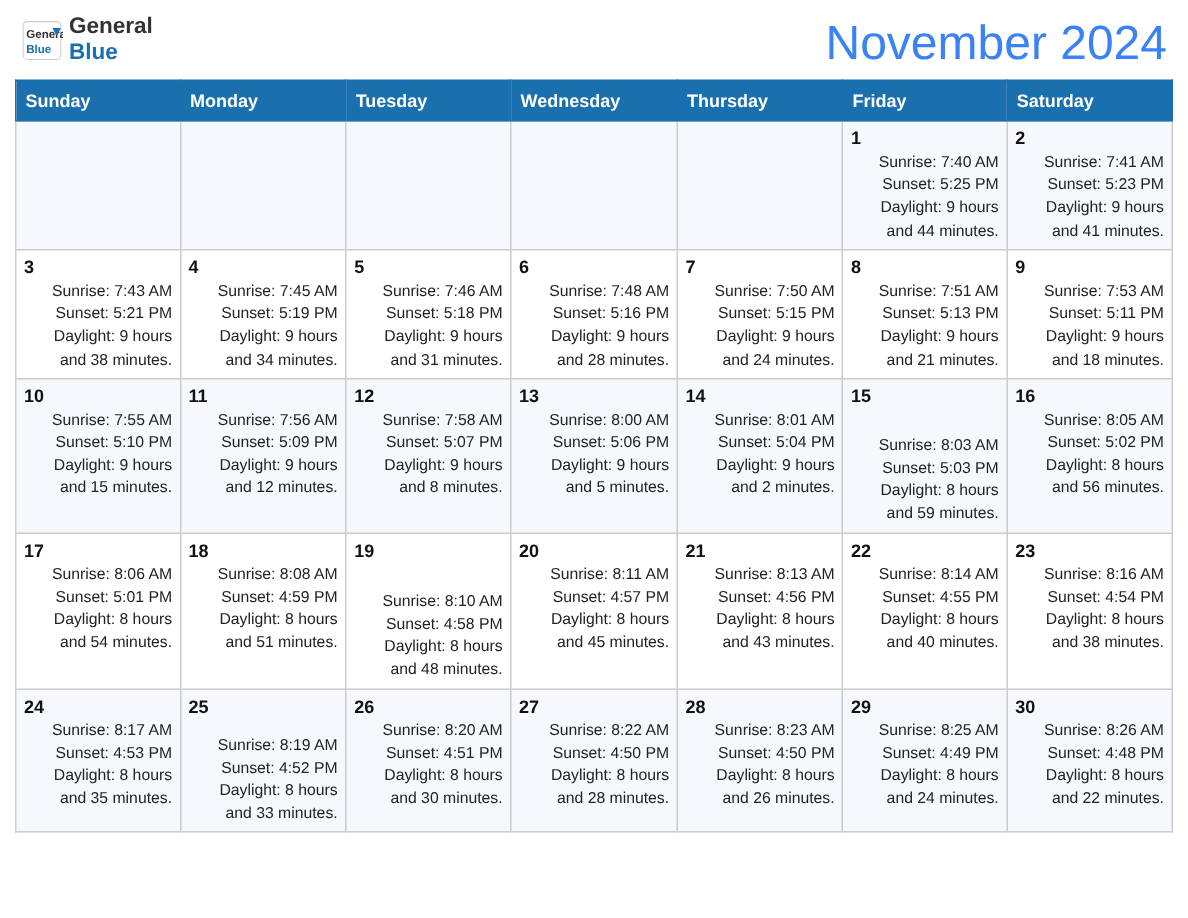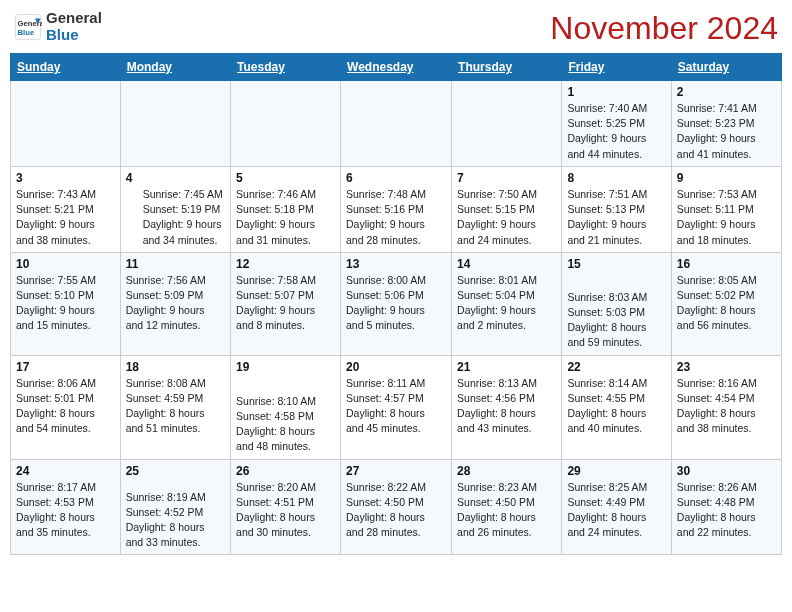--- a/index.html
+++ b/index.html
@@ -25,41 +25,40 @@
     .logo-icon {
       width: 28px;
       height: 28px;
     }
     .title-block {
       text-align: right;
     }
     .month-title {
       font-size: 32px;
       font-weight: normal;
-      color: #b91c1c;
+      color: #3b82f6;
     }
     .location {
       font-size: 14px;
       color: #555;
       margin-top: 2px;
     }
     .calendar-table {
       width: 100%;
       border-collapse: collapse;
       font-size: 11px;
     }
     .calendar-table thead tr th {
       background-color: #1a6faf;
       color: #fff;
       text-align: left;
       padding: 6px 6px;
       font-size: 12px;
       font-weight: bold;
       border: 1px solid #1a6faf;
-      text-decoration: underline;
     }
     .calendar-table tbody tr td {
       border: 1px solid #ccc;
       vertical-align: top;
       padding: 4px 5px;
       width: 113px;
       min-height: 80px;
       background: #fff;
     }
     .calendar-table tbody tr:nth-child(odd) td {
@@ -71,20 +70,21 @@
     .day-number {
       font-weight: bold;
       font-size: 12px;
       margin-bottom: 2px;
       color: #111;
     }
     .day-info {
       font-size: 10.5px;
       color: #222;
       line-height: 1.45;
+      text-align: right;
     }
     .empty-cell {
       background: #f5f8fc;
     }
   </style>
 </head>
 <body>
 
 <div class="header">
   <div class="logo">

